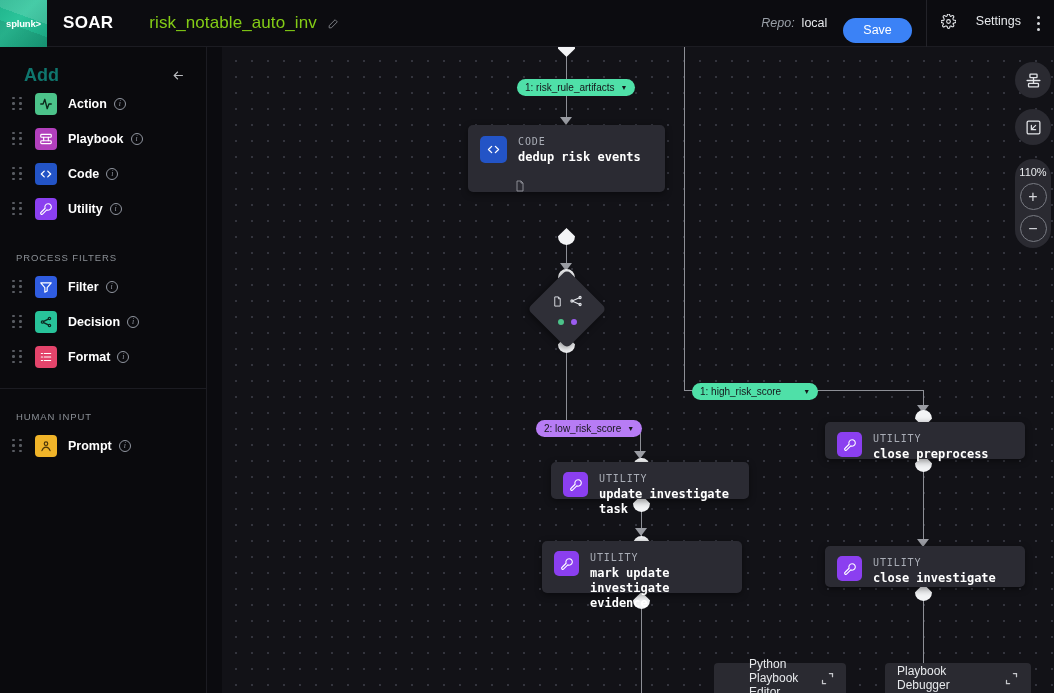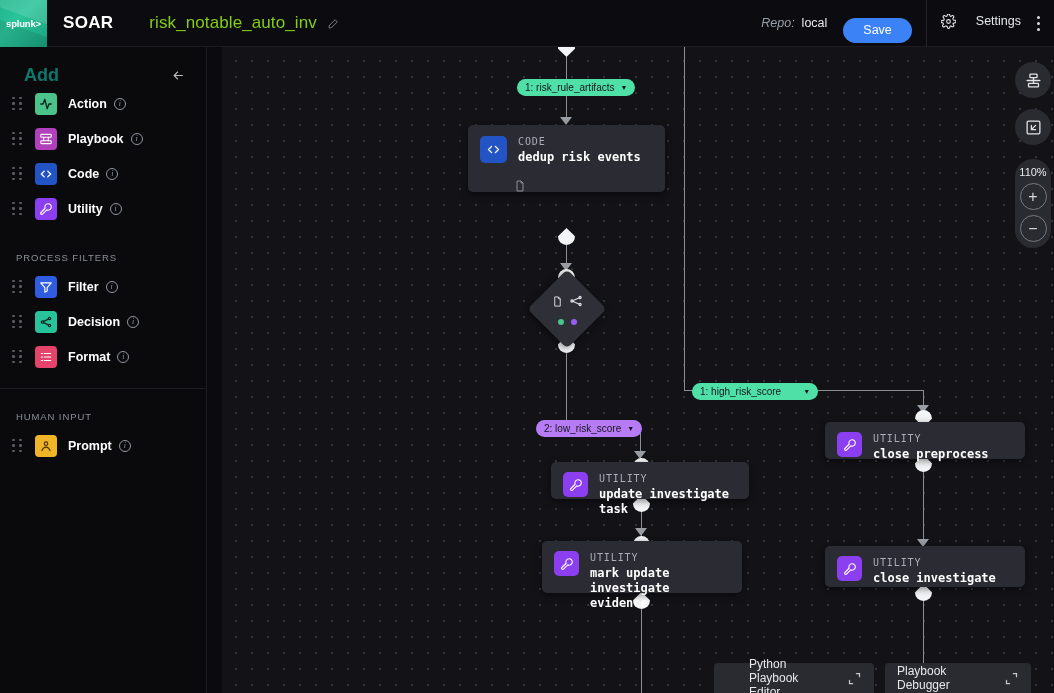--- a/index.html
+++ b/index.html
@@ -536,21 +536,21 @@
             <path d="M15 9l-6 6M9 9v6h6" transform="translate(0,0)"></path>
         </svg>
       </div>
     </div>
     <div class="rt zoom-pod" style="top:112px;">
       <span class="zoom-level">110%</span>
       <span class="circ-btn">+</span>
       <span class="circ-btn">−</span>
     </div>
 
-    <div class="btab" style="left:492px; width:160px;padding-left:35px;">
+    <div class="btab" style="left:492px; width:132px;padding-left:35px;">
       <span class="btab-label">Python Playbook Editor</span>
       <span class="btab-exp">
         <svg width="15" height="15" viewBox="0 0 24 24" fill="none" stroke="#e1e3e7" stroke-width="2" stroke-linecap="round">
           <path d="M15 4h5v5M9 20H4v-5"></path>
         </svg>
       </span>
     </div>
     <div class="btab" style="left:663px; width:146px;">
       <span class="btab-label">Playbook Debugger</span>
       <span class="btab-exp">

